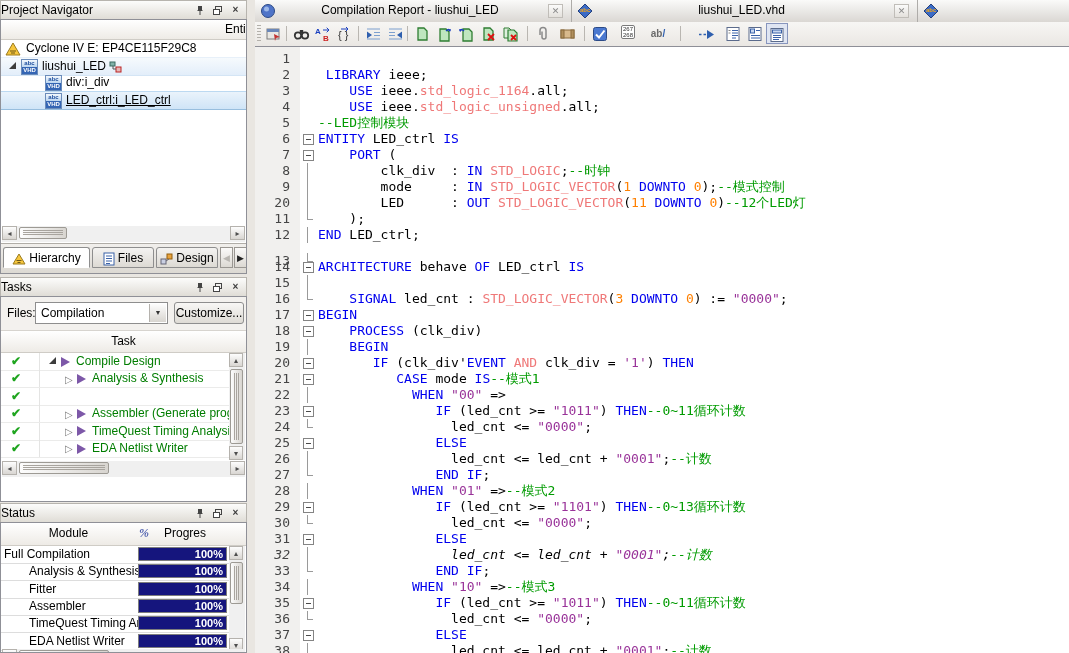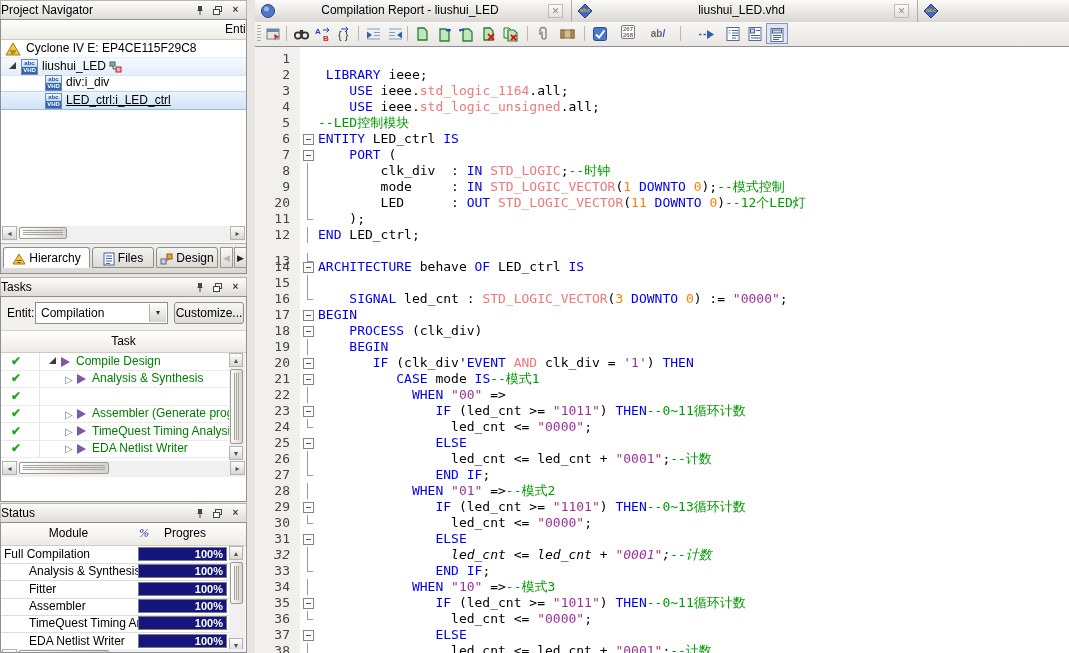--- a/index.html
+++ b/index.html
@@ -204,21 +204,21 @@
             </svg></span>
         <span class="pbtn"><svg width="11" height="11">
               <rect x="3.5" y="1.5" width="6" height="5" fill="none" stroke="#444"></rect>
               <rect x="1.5" y="4.5" width="6" height="5" fill="#fff" stroke="#444"></rect>
             </svg></span>
         <span class="pbtn" style="font-weight:bold;">×</span>
       </span>
     </div>
     <div class="pbody">
       <div id="flowrow">
-        <span class="flbl">Entit:</span>
+        <span class="flbl">Files:</span>
         <span class="combo">
           <span class="cval">Compilation</span>
           <span class="cbtn">▼</span>
         </span>
         <span class="btn" id="customize">Customize...</span>
       </div>
       <div id="taskhead">
         <span>Task</span>
       </div>
       <div id="taskrows">

